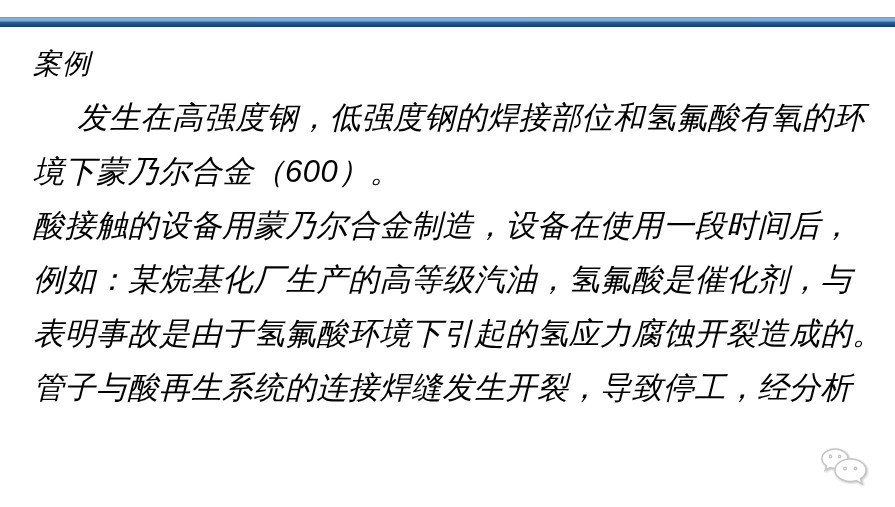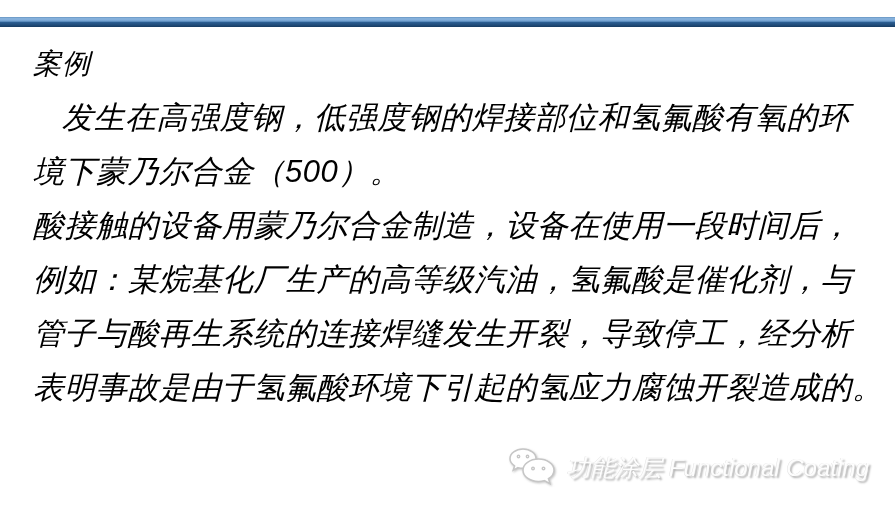--- a/index.html
+++ b/index.html
@@ -45,20 +45,21 @@
   }
   .body-line {
     font-size: 31px;
     line-height: 54px;
     letter-spacing: 0.5px;
     white-space: nowrap;
     color: #000000;
   }
   .body-line.indent {
     padding-left: 29px;
+    text-align: right;
   }
   .watermark {
     position: absolute;
     right: 26px;
     top: 444px;
     height: 48px;
     display: flex;
     align-items: center;
     gap: 9px;
   }
@@ -76,25 +77,25 @@
 </head>
 <body>
 
 <div class="slide">
 
   <div class="top-bar"></div>
 
   <div class="content">
     <div class="slide-title"><span>案例</span></div>
     <div class="body-line indent">发生在高强度钢，低强度钢的焊接部位和氢氟酸有氧的环</div>
-    <div class="body-line">境下蒙乃尔合金（500）。</div>
+    <div class="body-line">境下蒙乃尔合金（600）。</div>
     <div class="body-line">酸接触的设备用蒙乃尔合金制造，设备在使用一段时间后，</div>
     <div class="body-line">例如：某烷基化厂生产的高等级汽油，氢氟酸是催化剂，与</div>
+    <div class="body-line">表明事故是由于氢氟酸环境下引起的氢应力腐蚀开裂造成的。</div>
     <div class="body-line">管子与酸再生系统的连接焊缝发生开裂，导致停工，经分析</div>
-    <div class="body-line">表明事故是由于氢氟酸环境下引起的氢应力腐蚀开裂造成的。</div>
   </div>
 
   <div class="watermark">
     <svg class="wechat-icon" width="50" height="42" viewBox="0 0 50 42" xmlns="http://www.w3.org/2000/svg">
 
       <g fill="#ffffff" stroke="#c6c6c6" stroke-width="1.5">
         <path d="M16 2 C8.8 2 3 6.3 3 11.6 C3 14.6 4.8 17.2 7.6 19 L6.2 23.2 L11 20.6 C12.5 21 14.2 21.2 16 21.2 C23.2 21.2 29 16.9 29 11.6 C29 6.3 23.2 2 16 2 Z"></path>
       </g>
       <g fill="none" stroke="#c6c6c6" stroke-width="1.4">
         <circle cx="11.5" cy="9.5" r="1.2"></circle>
@@ -102,16 +103,15 @@
       </g>
 
       <g fill="#ffffff" stroke="#c6c6c6" stroke-width="1.5">
         <path d="M31.5 12 C22.9 12 16 17 16 23.2 C16 29.4 22.9 34.4 31.5 34.4 C33.6 34.4 35.6 34.1 37.4 33.6 L43 36.6 L41.4 31.7 C44.8 29.6 47 26.6 47 23.2 C47 17 40.1 12 31.5 12 Z"></path>
       </g>
       <g fill="none" stroke="#c6c6c6" stroke-width="1.4">
         <circle cx="26" cy="21.5" r="1.3"></circle>
         <circle cx="36.5" cy="21.5" r="1.3"></circle>
       </g>
     </svg>
-    <span class="watermark-text">功能涂层 Functional Coating</span>
   </div>
 
 </div>
 
 </body></html>

